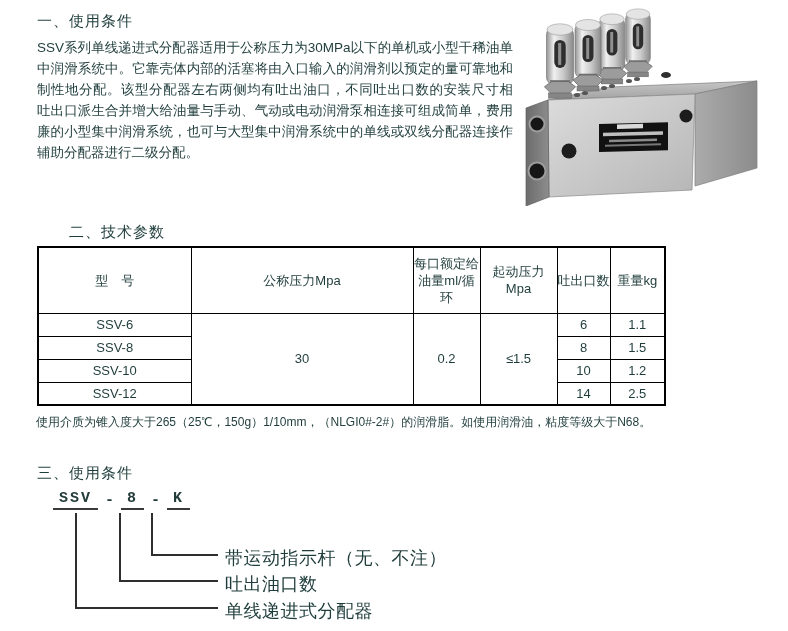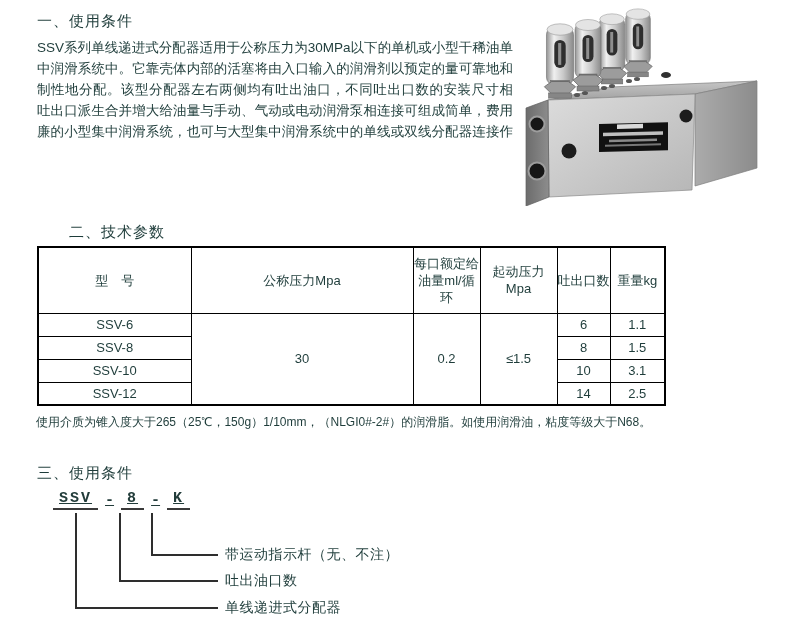--- a/index.html
+++ b/index.html
@@ -30,33 +30,34 @@
   tr.body-row{height:23px;}
   .note-line{font-size:12px;white-space:nowrap;}
   
   .code-row{display:flex;align-items:flex-end;font-family:"Liberation Mono",monospace;
     font-size:15px;font-weight:bold;color:#223c3a;}
   .code-part{border-bottom:2px solid #3a3a3a;padding:0 6px 1px 6px;letter-spacing:2px;}
   .code-dash{padding:0 7px 1px 7px;}
   .dline{background:#2e2e2e;}
   .vline{width:1.5px;}
   .hline{height:1.5px;}
-  .diagram-label{font-size:14px;white-space:nowrap;letter-spacing:0.5px;}
+  .diagram-label{font-size:18px;white-space:nowrap;letter-spacing:0.5px;}
 </style>
 </head>
 <body>
 
 <div class="abs sec-heading" style="left:37px;top:12px;">一、使用条件</div>
 
 <div class="abs para" style="top:37px;">
   <div class="para-line">SSV系列单线递进式分配器适用于公称压力为30MPa以下的单机或小型干稀油单线集</div>
   <div class="para-line">中润滑系统中。它靠壳体内部的活塞将由入口输入的润滑剂以预定的量可靠地和强</div>
   <div class="para-line">制性地分配。该型分配器左右两侧均有吐出油口，不同吐出口数的安装尺寸相同，</div>
   <div class="para-line">吐出口派生合并增大给油量与手动、气动或电动润滑泵相连接可组成简单，费用低</div>
   <div class="para-line">廉的小型集中润滑系统，也可与大型集中润滑系统中的单线或双线分配器连接作为</div>
+  <div class="para-line last">辅助分配器进行二级分配。</div>
 </div>
 
 <div class="abs" style="left:521px;top:8px;" role="img" aria-label="SSV系列单线递进式分配器产品照片">
   <svg width="266" height="198" viewBox="0 0 266 198" xmlns="http://www.w3.org/2000/svg">
     <defs>
       <linearGradient id="gFront" x1="0" y1="0" x2="1" y2="1">
         <stop offset="0" stop-color="#dcdcdc"></stop>
           <stop offset="1" stop-color="#b6b6b6"></stop>
       </linearGradient>
       <linearGradient id="gTop" x1="0" y1="0" x2="0" y2="1">
@@ -151,35 +152,35 @@
     <td>1.1</td>
   </tr>
   <tr class="body-row">
     <td>SSV-8</td>
     <td>8</td>
     <td>1.5</td>
   </tr>
   <tr class="body-row">
     <td>SSV-10</td>
     <td>10</td>
-    <td>3.1</td>
+    <td>1.2</td>
   </tr>
   <tr class="body-row">
     <td>SSV-12</td>
     <td>14</td>
     <td>2.5</td>
   </tr>
 </tbody>
   </table>
 
 <div class="abs note-line" style="left:36px;top:414px;">使用介质为锥入度大于265（25℃，150g）1/10mm，（NLGI0#-2#）的润滑脂。如使用润滑油，粘度等级大于N68。</div>
 
 <div class="abs sec-heading" style="left:37px;top:464px;">三、使用条件</div>
 
-<div class="abs code-row" style="left:53px;top:490px;text-decoration:underline;">
+<div class="abs code-row" style="left:53px;top:490px;">
   <span class="code-part">SSV</span>
   <span class="code-dash">-</span>
   <span class="code-part">8</span>
   <span class="code-dash">-</span>
   <span class="code-part">K</span>
 </div>
 
 <div class="abs dline vline" style="left:75px;top:513px;height:95px;"></div>
 <div class="abs dline hline" style="left:75px;top:607px;width:143px;"></div>
 <div class="abs dline vline" style="left:119px;top:513px;height:68px;"></div>

